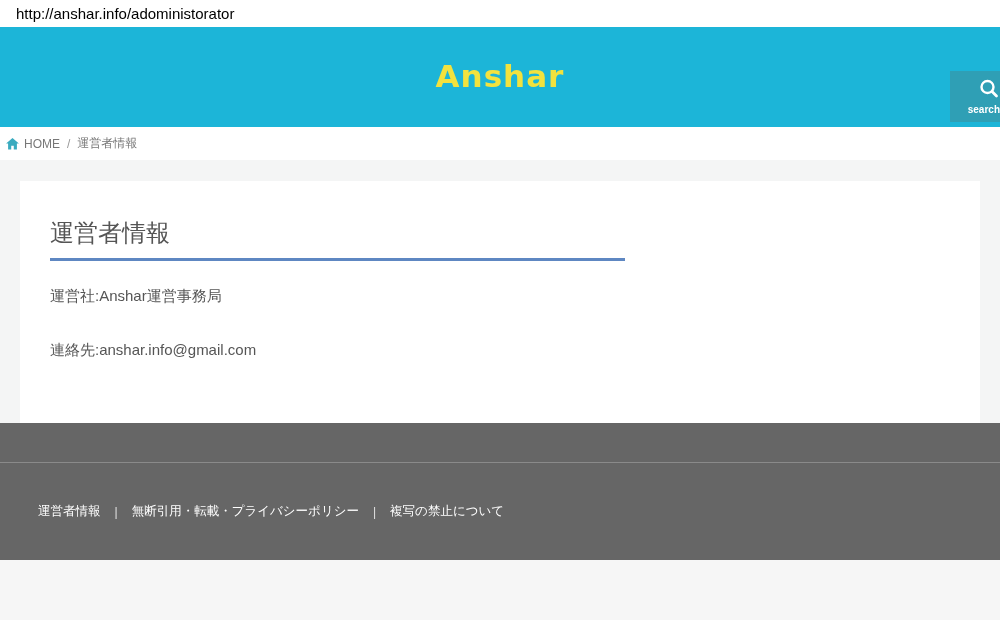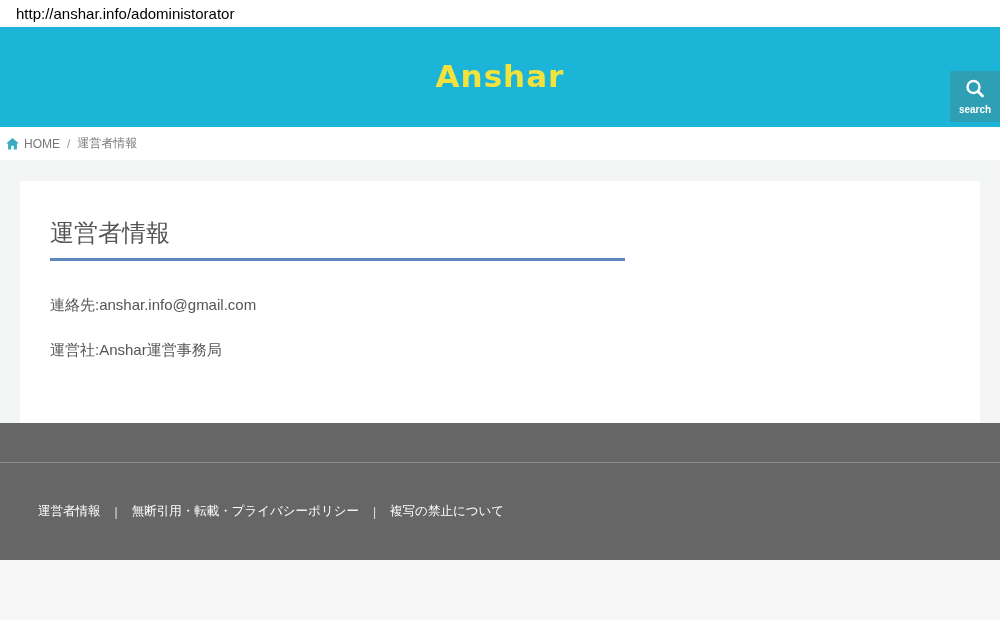--- a/index.html
+++ b/index.html
@@ -47,21 +47,21 @@
     position: absolute;
     top: 44px;
     right: 0;
     width: 50px;
     height: 51px;
     background: #2f9fb5;
     border: none;
     cursor: pointer;
     display: flex;
     flex-direction: column;
-    align-items: center;
+    align-items: flex-end;
     justify-content: center;
     gap: 2px;
   }
   .search-btn .mag { display: block; }
   .search-btn .search-label {
     color: #ffffff;
     font-size: 10px;
     font-weight: bold;
     line-height: 1;
   }
@@ -182,22 +182,22 @@
     </svg>
   </span>
   <a class="home-link">HOME</a>
   <span class="sep">/</span>
   <span class="current">運営者情報</span>
 </nav>
 
 <main class="main-area">
   <div class="content-card">
     <h1 class="page-title">運営者情報</h1>
+    <p class="body-line first">運営社:Anshar運営事務局</p>
     <p class="body-line second">連絡先:anshar.info@gmail.com</p>
-    <p class="body-line first">運営社:Anshar運営事務局</p>
   </div>
 </main>
 
 <div class="footer-top-band"></div>
 
 <footer class="site-footer">
   <nav class="footer-links">
     <a>運営者情報</a>
     <span class="pipe">|</span>
     <a>無断引用・転載・プライバシーポリシー</a>

